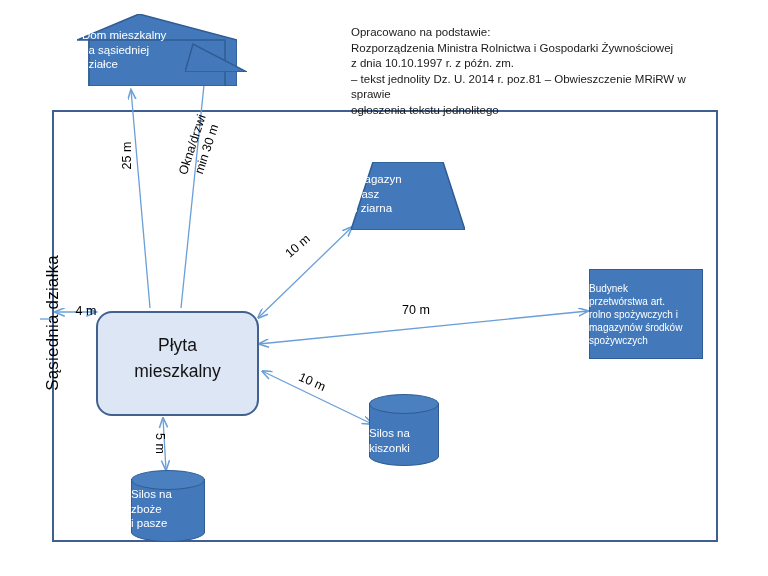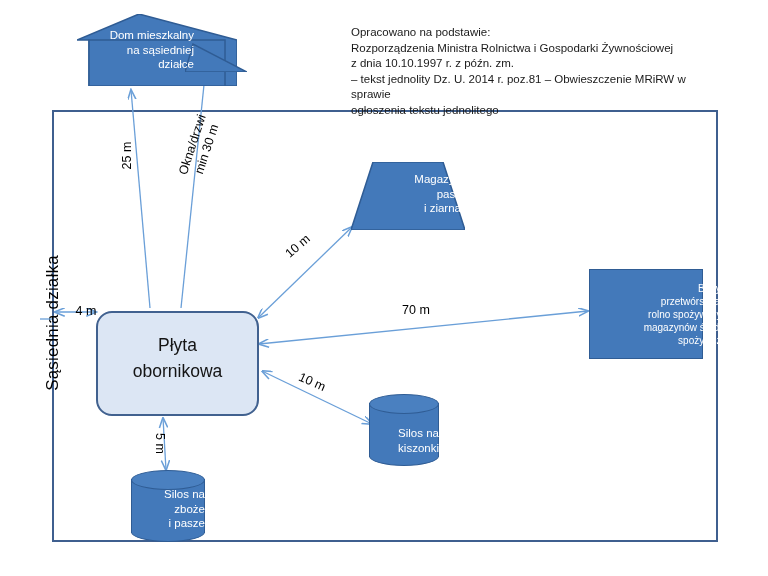--- a/index.html
+++ b/index.html
@@ -46,21 +46,21 @@
     text-align: center;
     transform: rotate(-90deg);
     color: #000000;
     font-size: 17px;
     letter-spacing: .2px;
   }
   
   .shape-text {
     position: absolute;
     color: #ffffff;
-    text-align: right;
+    text-align: left;
     font-size: 11.5px;
     line-height: 14.5px;
     white-space: pre-line;
     pointer-events: none;
   }
   
   .house {
     position: absolute;
     left: 77px;
     top: 14px;
@@ -125,21 +125,20 @@
     background: #4379BA;
     border: 1px solid #2F5C94;
     box-sizing: border-box;
   }
   .building-text {
     left: 589px;
     top: 282px;
     width: 114px;
     font-size: 10px;
     line-height: 13px;
-    padding-left: 34px;
   }
   
   .silo {
     position: absolute;
   }
   .silo .body {
     position: absolute;
     left: 0;
     top: 9px;
     width: 100%;
@@ -248,21 +247,21 @@
 
   <svg class="magazyn" viewBox="0 0 114 68" preserveAspectRatio="none">
     <polygon points="22,0 92,0 114,68 0,68" fill="#4379BA" stroke="#2F5C94" stroke-width="1.5"></polygon>
   </svg>
   <div class="shape-text magazyn-text">Magazyn
 pasz
 i ziarna</div>
 
   <div class="plate"></div>
   <div class="plate-text">Płyta
-obornikowa</div>
+mieszkalny</div>
 
   <div class="building"></div>
   <div class="shape-text building-text">Budynek
 przetwórstwa art.
 rolno spożywczych i
 magazynów środków
 spożywczych</div>
 
   <div class="silo silo-kiszonki">
     <div class="cap-bottom"></div>

